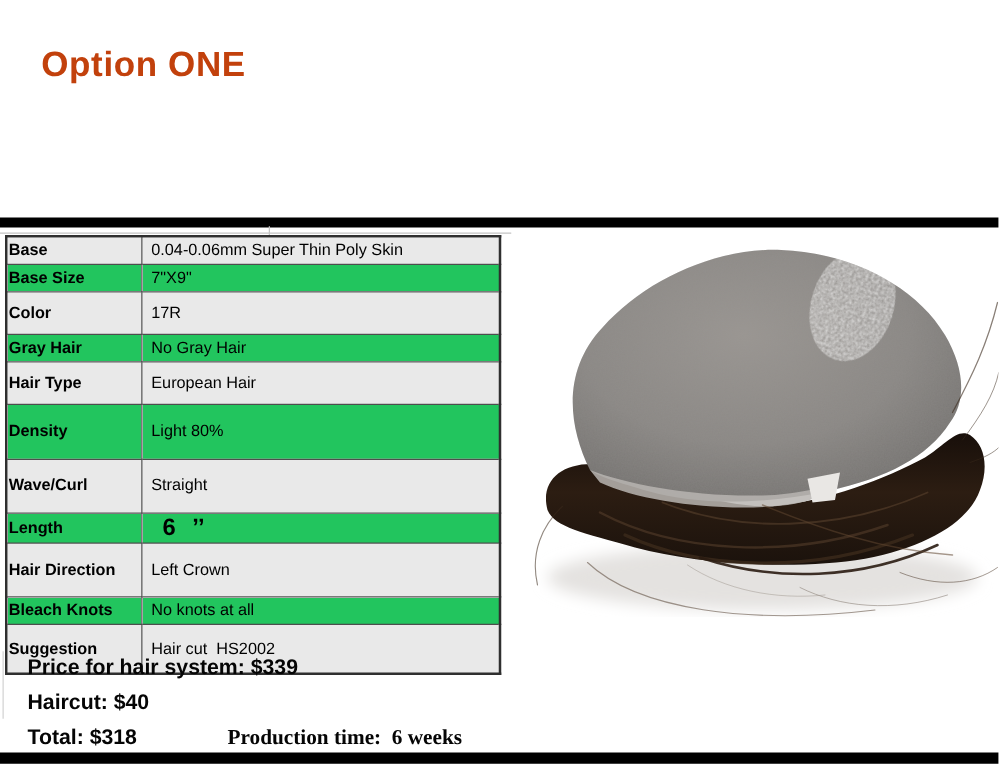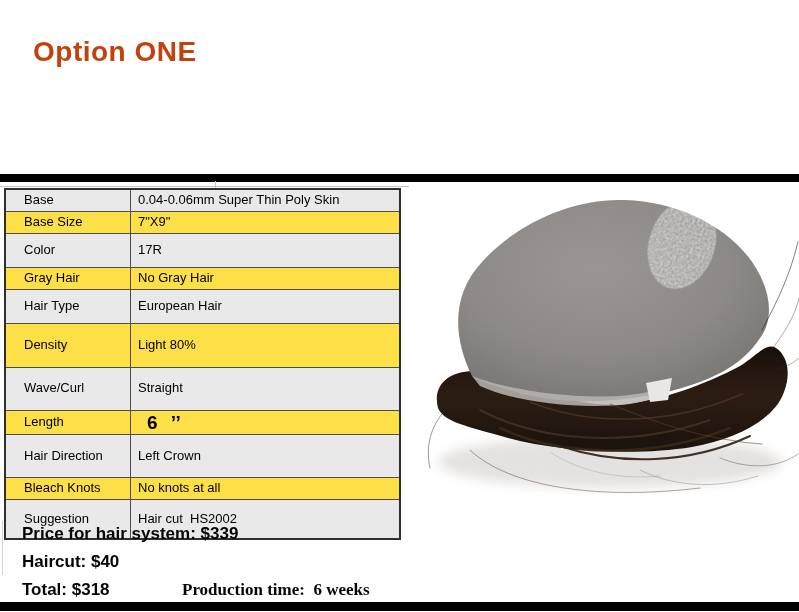--- a/index.html
+++ b/index.html
@@ -21,24 +21,24 @@
 
   table.spec{
     position:absolute;left:4px;top:188px;width:397px;
     border-collapse:collapse;table-layout:fixed;
     border:2px solid #2f2f2f;
     font-size:13px;line-height:1.15;
   }
   table.spec td{
     border:1.5px solid #4d4d4d;vertical-align:middle;overflow:hidden;
   }
-  td.lbl{width:104px;font-weight:400;padding:1px 2px 1px 18px;}
+  td.lbl{width:104px;font-weight:700;padding:1px 2px 1px 1px;}
   td.val{padding:1px 2px 1px 7px;white-space:pre;}
   tr.shade td{background:#e9e9e9;}
-  tr.light td{background:#fde047;}
+  tr.light td{background:#22c55e;}
   tr.h22{height:22px;} tr.h21{height:34px;}
   tr.h44{height:44px;} tr.h43{height:43px;} tr.h39{height:39px;}
   td.len-val{font-size:19px;font-weight:700;word-spacing:8px;padding-left:16px;background:
     linear-gradient(#fdfdfd,#fdfdfd);}
 
   .photo{position:absolute;left:410px;top:180px;}
 
   .pricing{
     position:absolute;left:22px;top:524px;width:560px;
     font-size:17px;font-weight:700;color:#050505;

